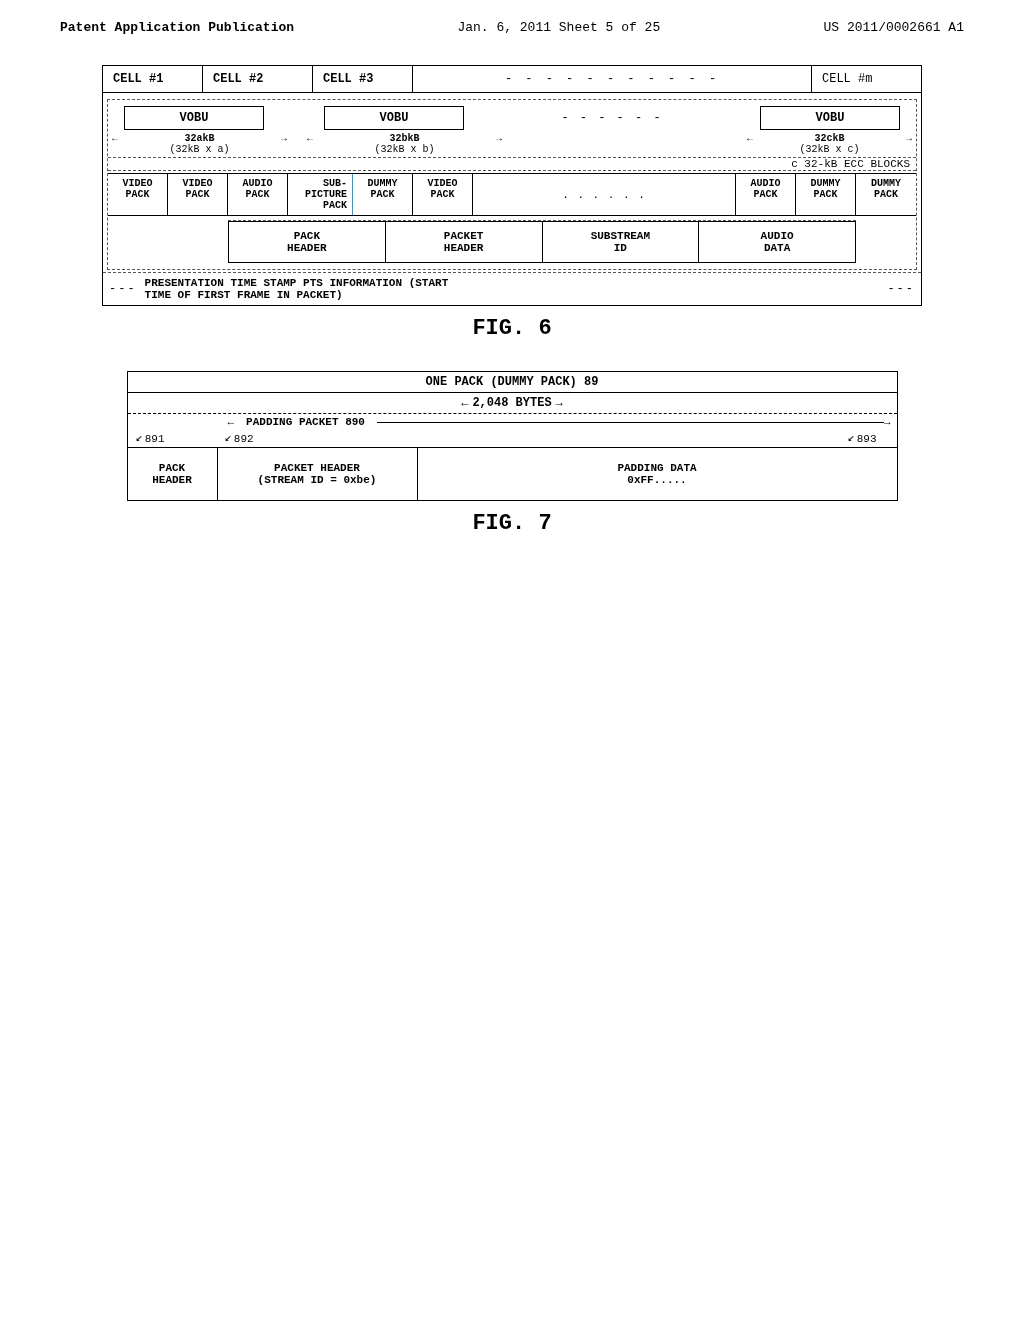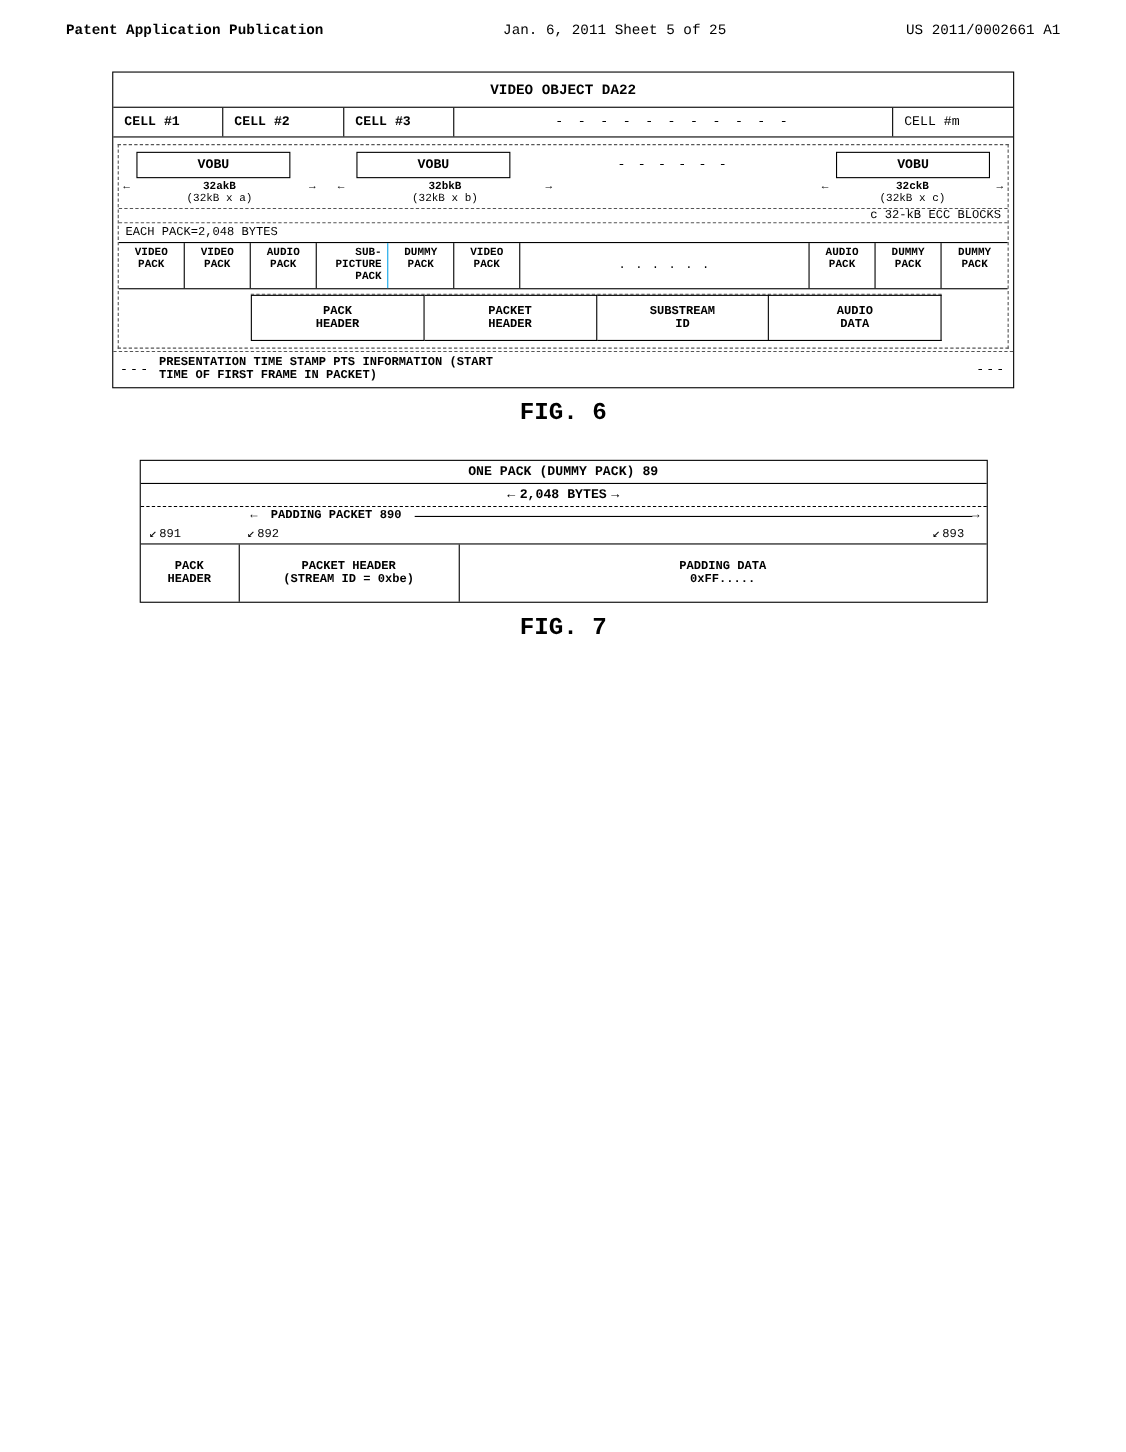--- a/index.html
+++ b/index.html
@@ -123,21 +123,20 @@
 
   <div class="header">
     <span class="header-left">Patent Application Publication</span>
     <span class="header-center">Jan. 6, 2011   Sheet 5 of 25</span>
     <span class="header-right">US 2011/0002661 A1</span>
   </div>
 
   <div class="diagram-area">
     <div class="fig6-container">
 
-      <div class="vod-row">VIDEO OBJECT DA22</div>
 
       <div class="cell-row">
         <div class="cell-box cell-box-1">CELL  #1</div>
         <div class="cell-box cell-box-2">CELL  #2</div>
         <div class="cell-box cell-box-3">CELL  #3</div>
         <div class="cell-dots">- - - - - - - - - - -</div>
         <div class="cell-box-m">CELL  #m</div>
       </div>
 
       <div style="border: 1px dashed #555; margin: 6px 4px 2px 4px; padding: 4px 0 2px 0;">
@@ -173,21 +172,20 @@
               <span style="flex:1; text-align:center; font-weight:bold;">32ckB</span>
               <span style="font-size:10px;">→</span>
             </div>
             <div style="text-align:center; font-size:10px;">(32kB  x c)</div>
           </div>
         </div>
 
         <div style="text-align:right; font-size:11px; padding-right:6px; border-top: 1px dashed #555;">c 32-kB ECC BLOCKS</div>
 
         <div style="border-top:1px dashed #555; padding:2px 0 0 0;">
-          <div style="font-size:11px; padding:1px 0 2px 6px;">EACH PACK=2,048 BYTES</div>
           <div style="display:flex; border-top:1px solid #000; border-bottom:1px solid #000;">
             <div style="border-right:1px solid #000; padding:4px 5px; font-size:10px; font-weight:bold; text-align:center; white-space:pre-line; min-width:60px;">VIDEO
 PACK</div>
             <div style="border-right:1px solid #000; padding:4px 5px; font-size:10px; font-weight:bold; text-align:center; white-space:pre-line; min-width:60px;">VIDEO
 PACK</div>
             <div style="border-right:1px solid #000; padding:4px 5px; font-size:10px; font-weight:bold; text-align:center; white-space:pre-line; min-width:60px;">AUDIO
 PACK</div>
             <div style="border-right:1px solid #0ea5e9; padding:4px 5px; font-size:10px; font-weight:bold; text-align:right; white-space:pre-line; min-width:65px;">SUB-
 PICTURE
 PACK</div>

